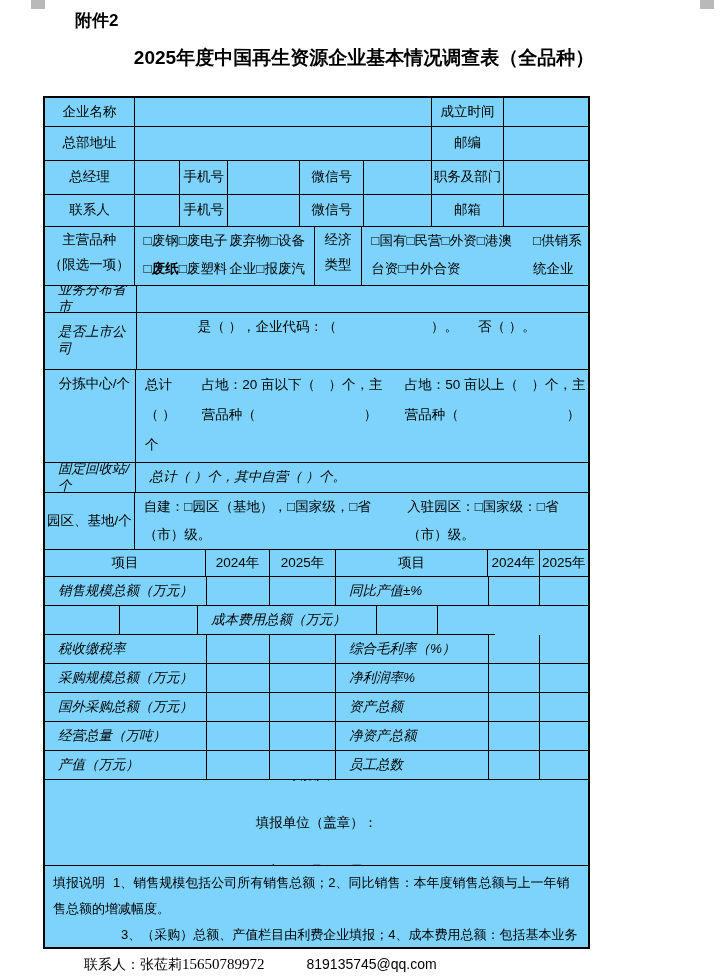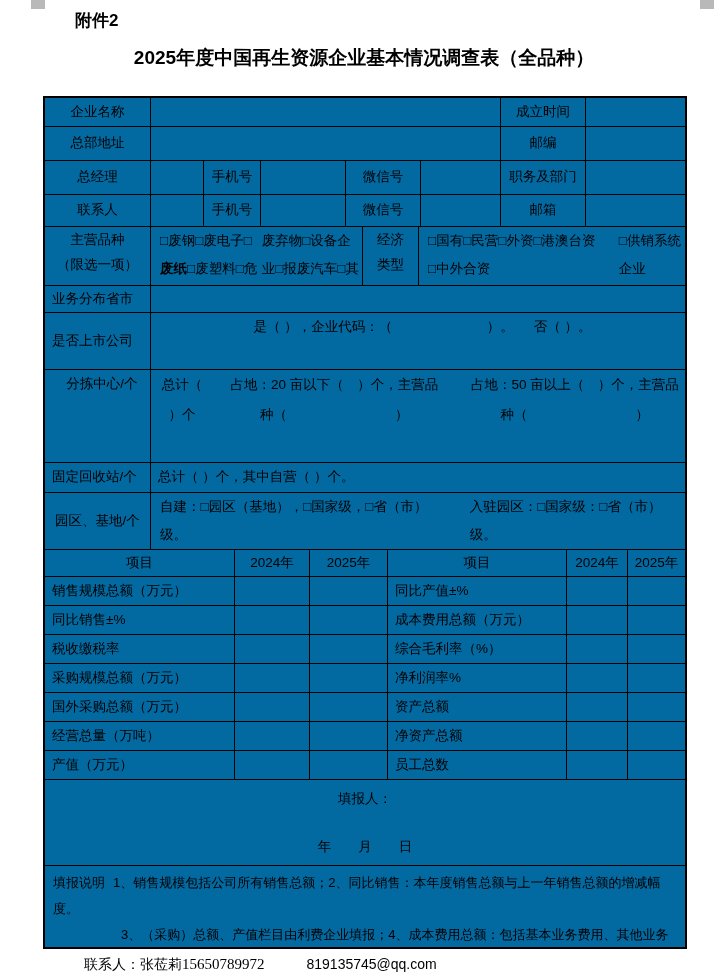--- a/index.html
+++ b/index.html
@@ -6,43 +6,43 @@
   body{
     width:728px;height:976px;background:#fff;color:#000;
     font-family:"Liberation Sans","DejaVu Sans",sans-serif;
     font-size:13.5px;position:relative;overflow:hidden;
   }
   .artifact{position:absolute;top:0;height:9px;width:14px;background:#b9b9b9;}
   .artifact.tl{left:31px;}
   .artifact.tr{left:700px;}
   .attachment{margin:9px 0 0 30px;font-weight:bold;font-size:17px;padding-left:45px;}
   .title{margin:13px 0 0 0;text-align:center;font-weight:bold;font-size:19px;}
-  .tbl{margin:25px 0 0 43px;width:644px;border:2px solid #000;box-sizing:border-box;background:#0369a1;}
+  .tbl{margin:25px 0 0 43px;width:547px;border:2px solid #000;box-sizing:border-box;background:#7dd3fc;}
   .row{display:flex;}
   .c{
     box-sizing:border-box;border-right:1px solid #000;border-bottom:1px solid #000;
     display:flex;align-items:center;overflow:hidden;line-height:1.25;
   }
   .row .c:last-child{border-right:none;gap:20px;}
   .tbl .row:last-child .c{border-bottom:none;}
   
   .h29>.c{height:29px}.h34>.c{height:34px}.h32>.c{height:32px}.h59>.c{height:59px}
   .h27>.c{height:27px}.h57>.c{height:57px}.h93>.c{height:93px}.h30>.c{height:30px}
   .h86>.c{height:86px}.h81>.c{height:81px}
   
   .w106{width:106px}.w350{width:350px}.w85{width:85px}.w99{width:99px}
   .w53{width:53px}.w57{width:57px}.w75{width:75px}.w80{width:80px}
   .w212{width:212px}.w56{width:56px}.w266{width:266px}.w534{width:534px}.w640{width:640px}
   .m190{width:190px}.m75{width:75px}.m78{width:78px}.m179{width:179px}.m61{width:61px}.m57b{width:57px}
   
   .lab{justify-content:center;text-align:center;}
-  .labL{padding-left:7px;}
+  .labL{padding-left:13px;font-style:italic;}
   .multi{align-items:flex-start;justify-content:center;padding-left:9px;}
   .multi div{line-height:28px;}
-  .multi3 div{line-height:30px;text-align:center;}
+  .multi3 div{line-height:30px;}
   .multiC{flex-direction:column;align-items:center;text-align:center;}
   .multiC div{line-height:25px;}
   .center3{flex-direction:column;align-items:center;justify-content:center;text-align:center;}
   .center3 div{line-height:28px;}
   .b{font-weight:bold;}
   .serif{font-family:"Liberation Serif","DejaVu Serif",serif;}
   .notesCell{display:block;padding:4px 8px 0 8px;font-size:13px;}
   .notesCell p{margin:0;line-height:26px;}
   .notesCell .np2{text-indent:68px;}
   .notesCell .nlabel{margin-right:8px;}
@@ -164,21 +164,20 @@
 
   <div class="row h29">
     <div class="c m190 labL">销售规模总额（万元）</div>
     <div class="c m75"></div>
     <div class="c m78"></div>
     <div class="c m179 labL">同比产值±%</div>
     <div class="c m61"></div>
     <div class="c m57b"></div>
   </div>
   <div class="row h29">
-    <div class="c m190 labL">同比销售±%</div>
     <div class="c m75"></div>
     <div class="c m78"></div>
     <div class="c m179 labL">成本费用总额（万元）</div>
     <div class="c m61"></div>
     <div class="c m57b"></div>
   </div>
   <div class="row h29">
     <div class="c m190 labL">税收缴税率</div>
     <div class="c m75"></div>
     <div class="c m78"></div>
@@ -215,20 +214,21 @@
     <div class="c m75"></div>
     <div class="c m78"></div>
     <div class="c m179 labL">员工总数</div>
     <div class="c m61"></div>
     <div class="c m57b"></div>
   </div>
 
   <div class="row h86">
     <div class="c w640 center3">
       <div>填报人：</div>
+      <div>填报单位（盖章）：</div>
       <div>年　　月　　日</div>
     </div>
   </div>
 
   <div class="row h81">
     <div class="c w640 notesCell">
       <p class="np1"><span class="nlabel">填报说明</span><span>1、销售规模包括公司所有销售总额；2、同比销售：本年度销售总额与上一年销售总额的增减幅度。</span></p>
       <p class="np2">3、（采购）总额、产值栏目由利费企业填报；4、成本费用总额：包括基本业务费用、其他业务费用、管理费用和财务费用5、.综合毛利率：包含正常毛利和补贴毛利。6、外资企业填报数据为中国内地发展数据。。</p>
     </div>
   </div>

